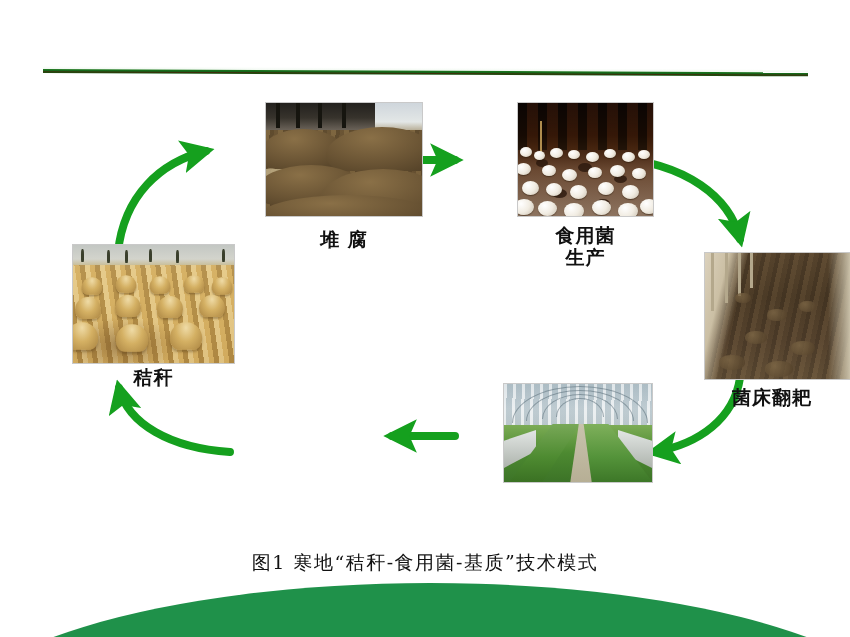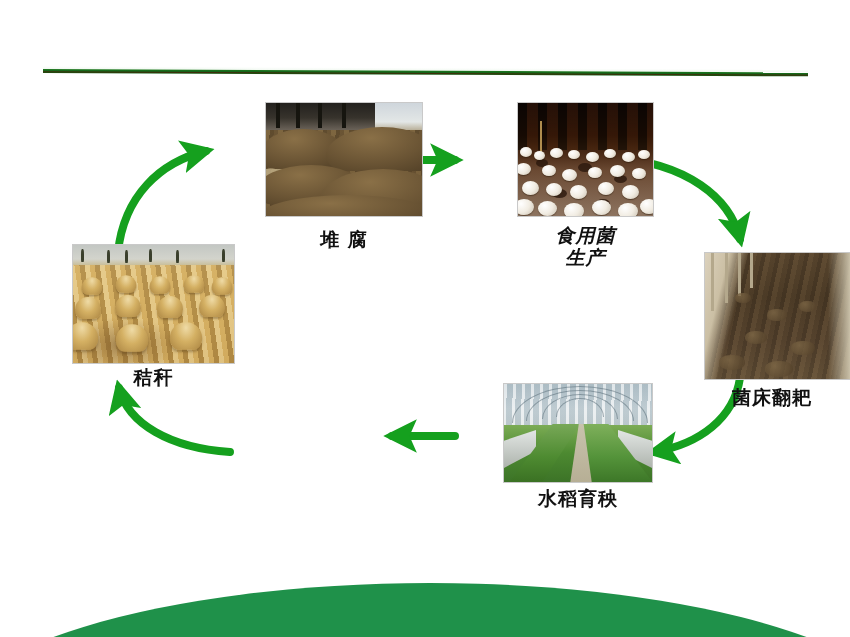--- a/index.html
+++ b/index.html
@@ -389,21 +389,21 @@
       <div class="cap" style="left:52px;  top:82px; width:17px; height:14px;"></div>
       <div class="cap" style="left:80px;  top:79px; width:16px; height:13px;"></div>
       <div class="cap" style="left:104px; top:82px; width:17px; height:14px;"></div>
       <div class="cap" style="left:-4px;  top:96px; width:20px; height:16px;"></div>
       <div class="cap" style="left:20px;  top:98px; width:19px; height:15px;"></div>
       <div class="cap" style="left:46px;  top:100px;width:20px; height:16px;"></div>
       <div class="cap" style="left:74px;  top:97px; width:19px; height:15px;"></div>
       <div class="cap" style="left:100px; top:100px;width:20px; height:16px;"></div>
       <div class="cap" style="left:122px; top:96px; width:18px; height:15px;"></div>
     </div>
-    <div class="caption" style="left:-18px; top:122px; width:173px;font-style:italic;">食用菌
+    <div class="caption" style="left:-18px; top:122px; width:173px;">食用菌
 生产</div>
   </div>
 
   <div class="node" style="left:660px; top:252px;">
     <div class="photo ph-bed" style="width:148px; height:128px;">
       <div class="wall"></div>
       <div class="rib" style="left:6px;  height:46%;"></div>
       <div class="rib" style="left:20px; height:40%;"></div>
       <div class="rib" style="left:33px; height:34%;"></div>
       <div class="rib" style="left:45px; height:28%;"></div>
@@ -425,21 +425,21 @@
       <div class="arch" style="left:8px;  top:2px;  width:134px; height:36px;"></div>
       <div class="arch" style="left:22px; top:6px;  width:106px; height:30px;"></div>
       <div class="arch" style="left:38px; top:10px; width:74px;  height:24px;"></div>
       <div class="arch" style="left:52px; top:14px; width:46px;  height:18px;"></div>
       <div class="railL" style="left:0;  top:46px; width:32px; height:38px; clip-path:polygon(0 28%,100% 0,100% 55%,0 100%);"></div>
       <div class="railR" style="right:0; top:46px; width:34px; height:38px; clip-path:polygon(0 0,100% 28%,100% 100%,0 55%);"></div>
       <div class="bedL" style="left:4px; top:40px; width:72px; height:60px; clip-path:polygon(62% 0,100% 0,46% 100%,0 100%);"></div>
       <div class="bedR" style="left:74px; top:40px; width:76px; height:60px; clip-path:polygon(0 0,40% 0,100% 100%,14% 100%);"></div>
       <div class="path" style="left:66px; top:40px; width:22px; height:60px; clip-path:polygon(40% 0,62% 0,100% 100%,0 100%);"></div>
     </div>
-    <div class="caption" style="left:0; top:104px; width:150px;">水稻育秧</div>
   </div>
 
 
+  <div class="figure-caption">图1 寒地“秸秆-食用菌-基质”技术模式</div>
 
   <div class="bottom-band-2"></div>
   <div class="bottom-band"></div>
 
 </div>
 
 </body></html>

